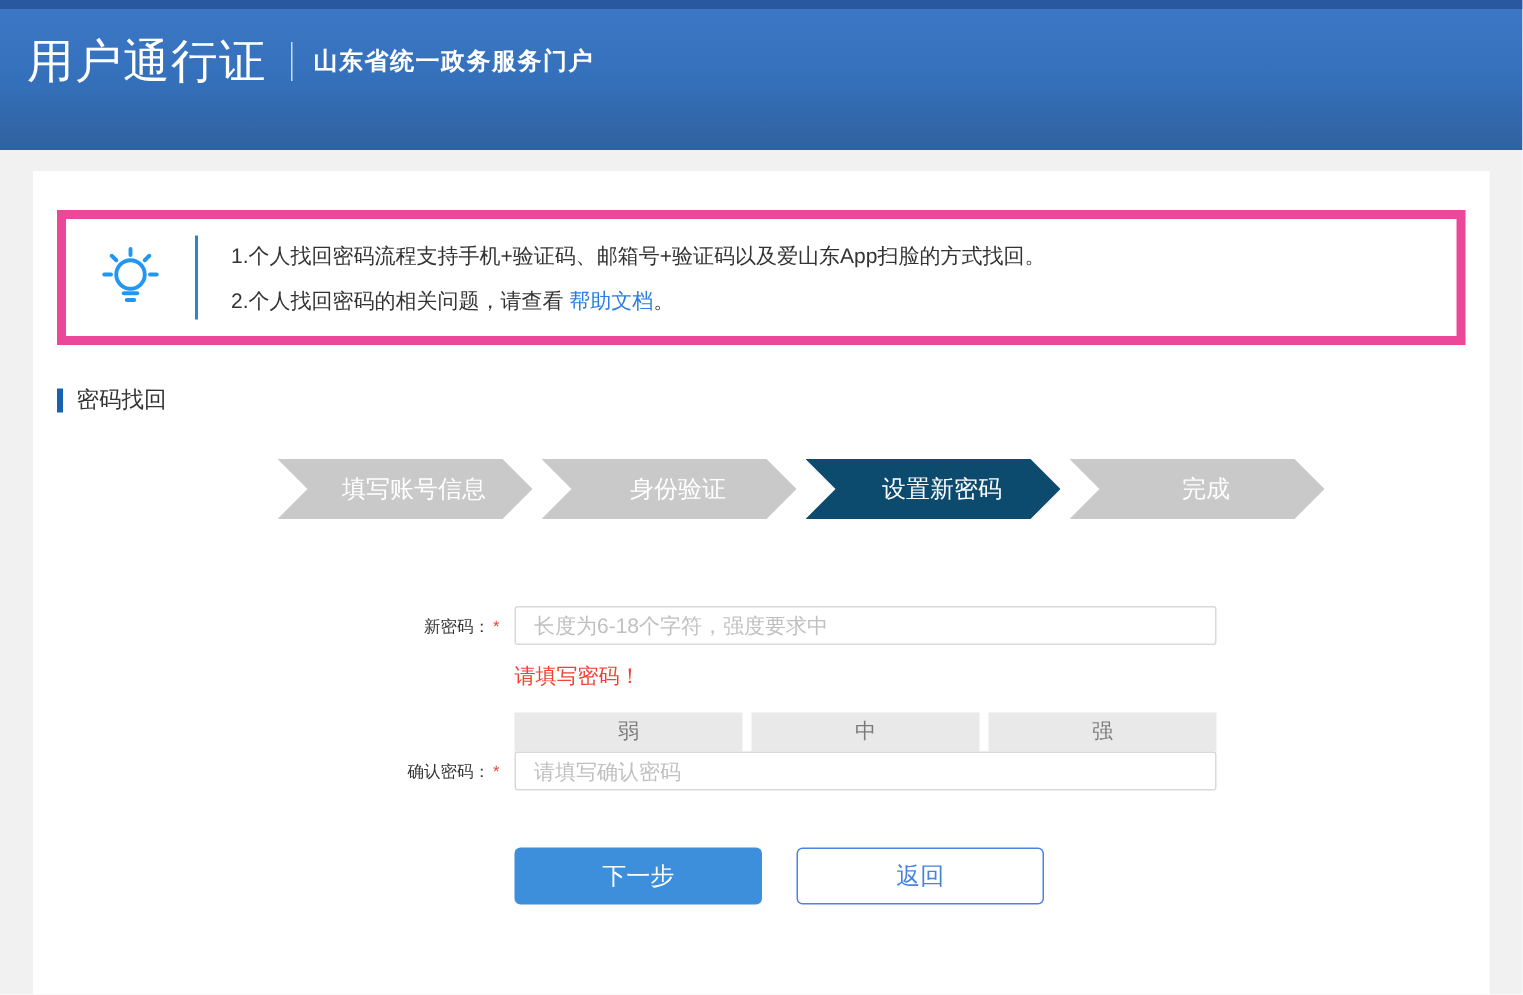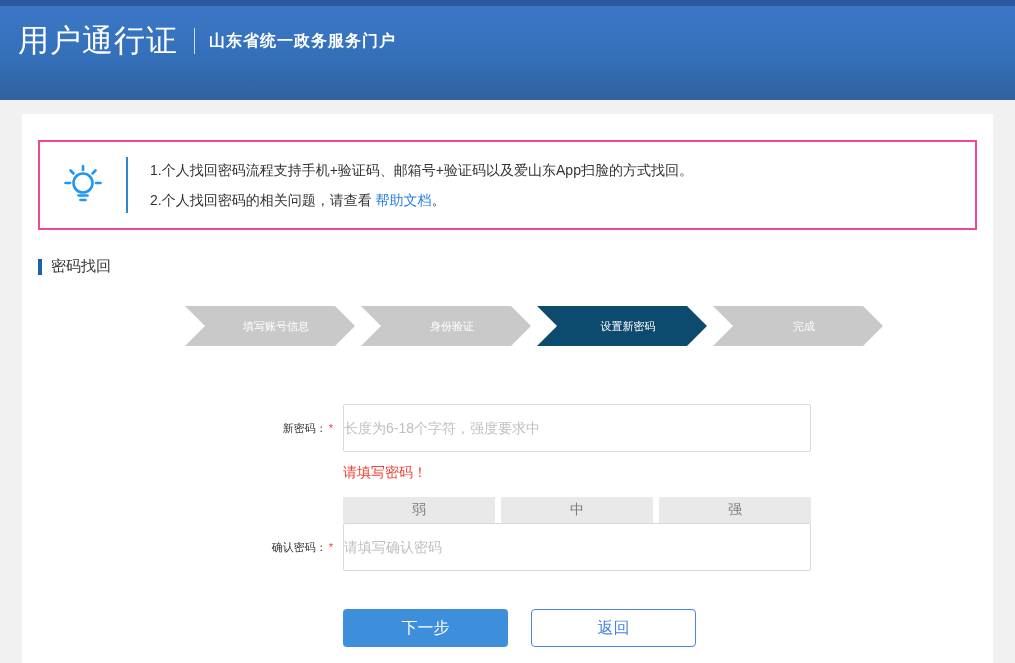--- a/index.html
+++ b/index.html
@@ -14,51 +14,51 @@
   .header-topstrip { height: 6px; background: #2a57a0; }
   .header-content { display: flex; align-items: center; padding-left: 18px; height: 70px; }
   .header-title { color: #fff; font-size: 31px; font-weight: normal; letter-spacing: 1px; }
   .header-divider { width: 1px; height: 26px; background: rgba(255,255,255,0.75); margin: 0 14px 0 16px; }
   .header-subtitle { color: #fff; font-size: 16px; font-weight: bold; letter-spacing: 1px; }
 
   
   .card { background: #fff; margin: 14px 22px 0 22px; height: 549px; padding: 26px 16px 0 16px; }
 
   
-  .notice { border: 2px solid #ec4899; display: flex; align-items: center; height: 90px; background: #fff; }
+  .notice { border: 6px solid #ec4899; display: flex; align-items: center; height: 90px; background: #fff; }
   .notice-icon-wrap { width: 86px; display: flex; justify-content: center; align-items: center; flex: 0 0 86px; }
   .notice-sep { width: 2px; height: 56px; background: #2d86c9; flex: 0 0 2px; }
   .notice-text { padding-left: 22px; font-size: 14px; color: #333; line-height: 30px; }
   .notice-link { color: #2a7de1; text-decoration: none; cursor: pointer; }
 
   
   .section-title { display: flex; align-items: center; margin-top: 27px; }
   .section-bar { width: 4px; height: 16px; background: #1a62b0; margin-right: 9px; }
   .section-text { font-size: 15px; color: #333; }
 
   
   .steps { display: flex; margin: 30px 0 0 147px; }
   .step {
     width: 170px; height: 40px; margin-right: 6px;
-    background: #c9c9c9; color: #fff; font-size: 11px;
+    background: #c9c9c9; color: #fff; font-size: 16px;
     display: flex; align-items: center; justify-content: center;
     padding-left: 12px;
     clip-path: polygon(0 0, calc(100% - 20px) 0, 100% 50%, calc(100% - 20px) 100%, 0 100%, 20px 50%);
   }
   .step.active { background: #0c4a6e; }
 
   
   .form { margin-top: 58px; }
   .form-row { display: flex; align-items: center; }
   .form-label { width: 295px; text-align: right; font-size: 11px; color: #333; flex: 0 0 295px; }
   .req { color: #f04134; margin-left: 2px; }
   .form-field { margin-left: 10px; }
   .text-input {
-    width: 468px; height: 48px; border: 1px solid #d9d9d9; border-radius: 2px;
-    font-size: 14px; color: #333; padding: 0 0; outline: none;
+    width: 468px; height: 26px; border: 1px solid #d9d9d9; border-radius: 2px;
+    font-size: 14px; color: #333; padding: 0 12px; outline: none;
     font-family: "Liberation Sans", "DejaVu Sans", sans-serif;
   }
   .text-input::placeholder { color: #c0c0c0; }
   .error-msg { margin: 12px 0 0 305px; color: #f04134; font-size: 14px; }
   .strength { display: flex; margin: 15px 0 0 305px; width: 468px; }
   .strength-seg {
     flex: 1; height: 26px; background: #e9e9e9; color: #7a7a7a; font-size: 14px;
     display: flex; align-items: center; justify-content: center; margin-right: 6px;
   }
   .strength-seg:last-child { margin-right: 0; }

